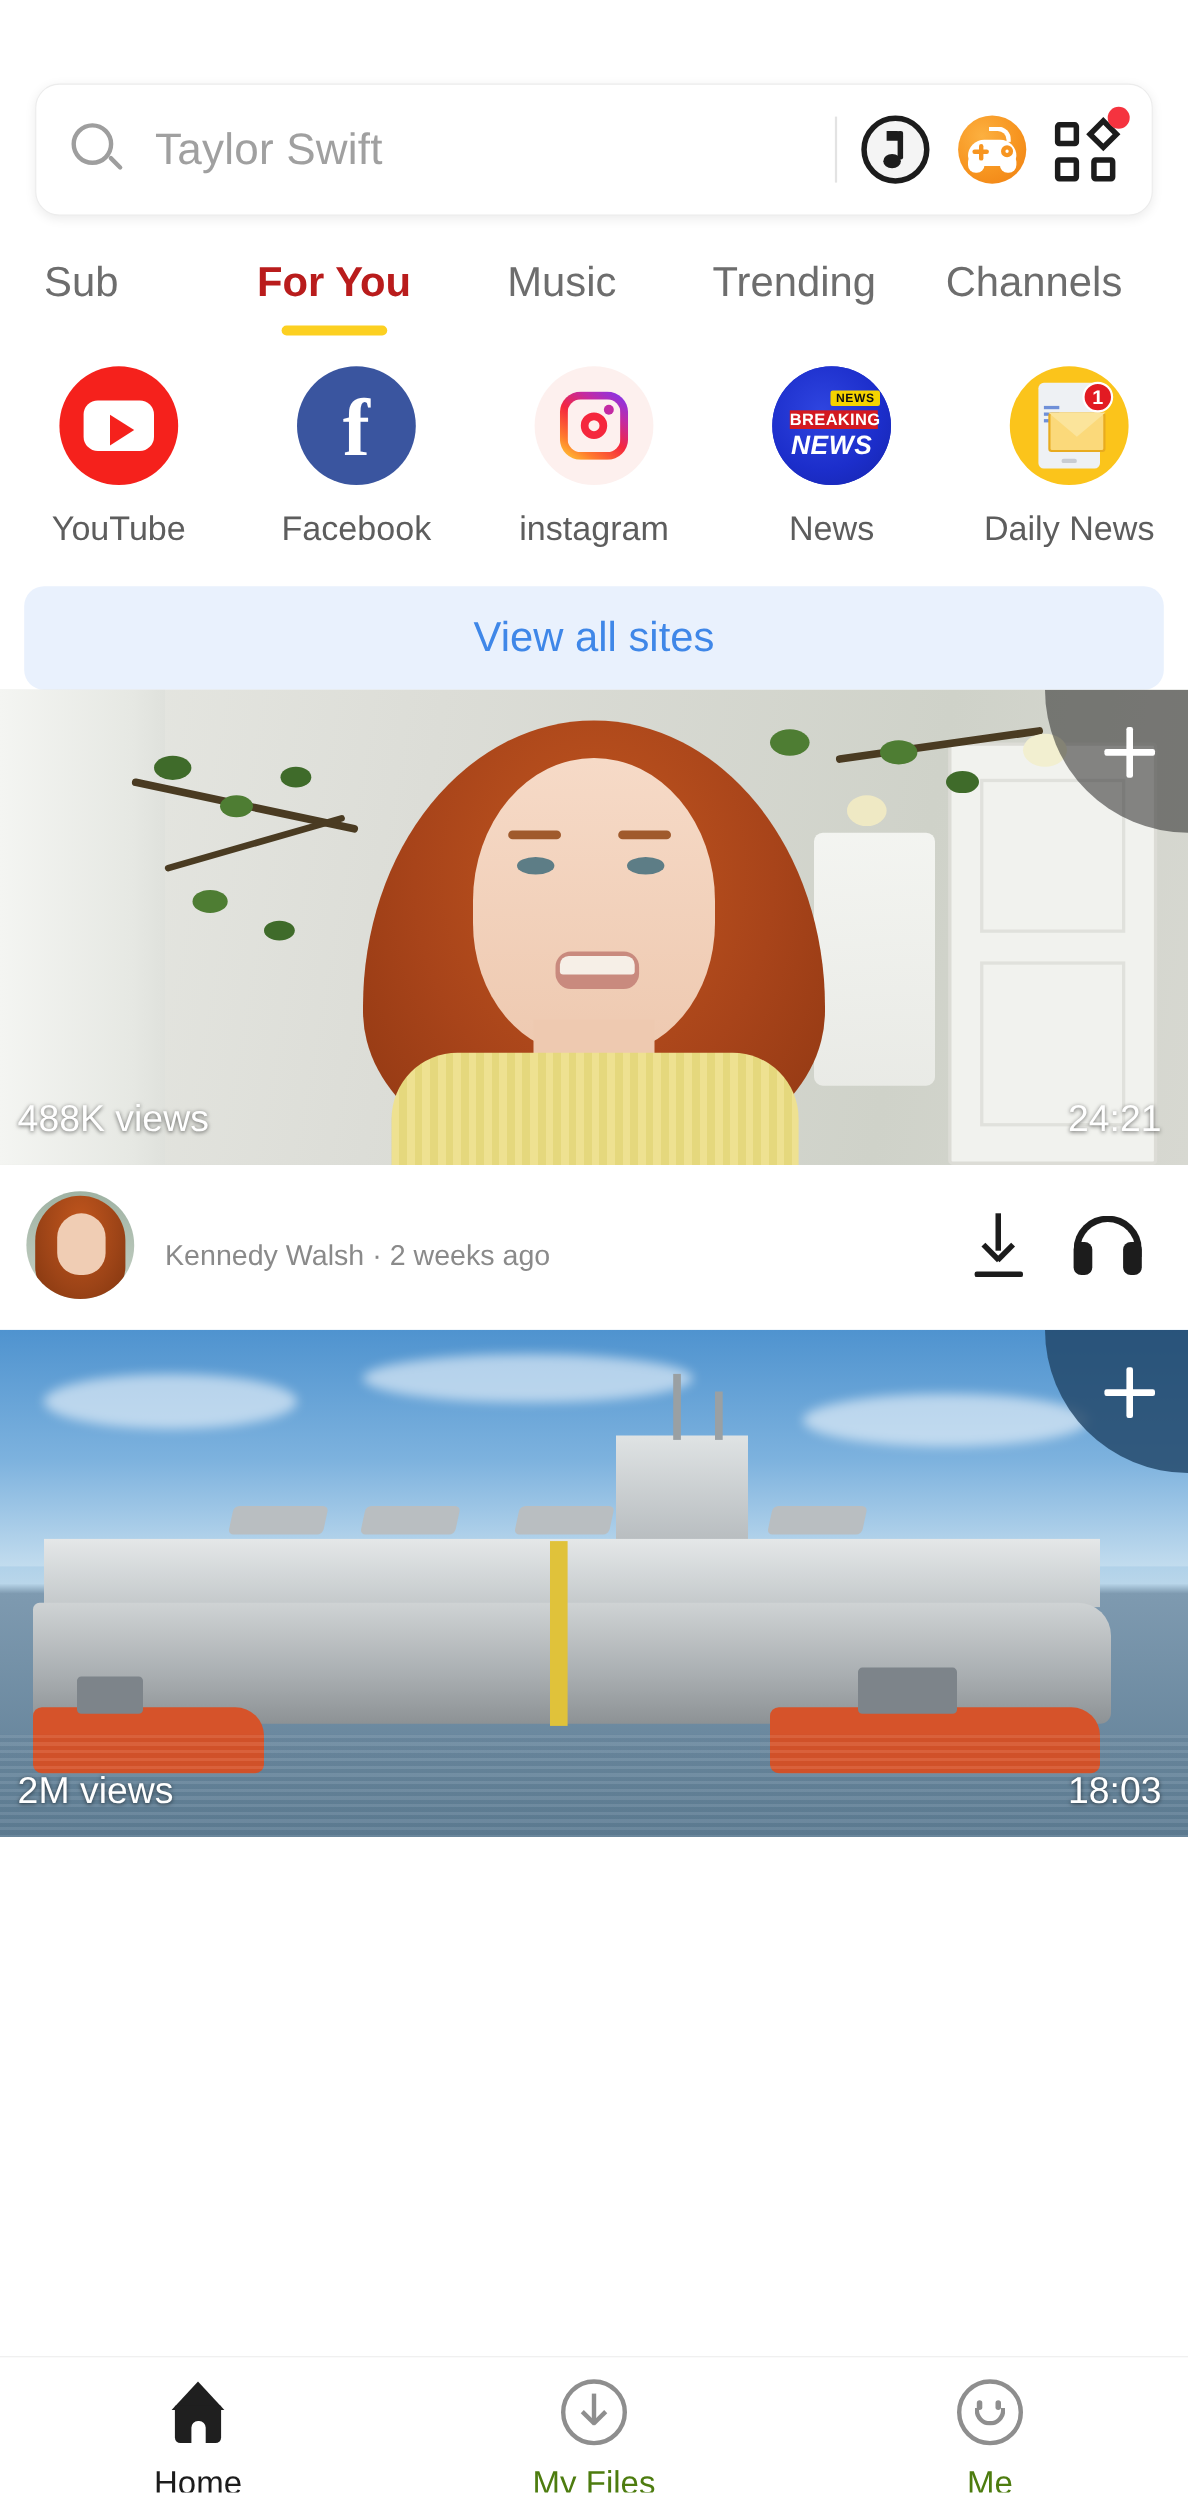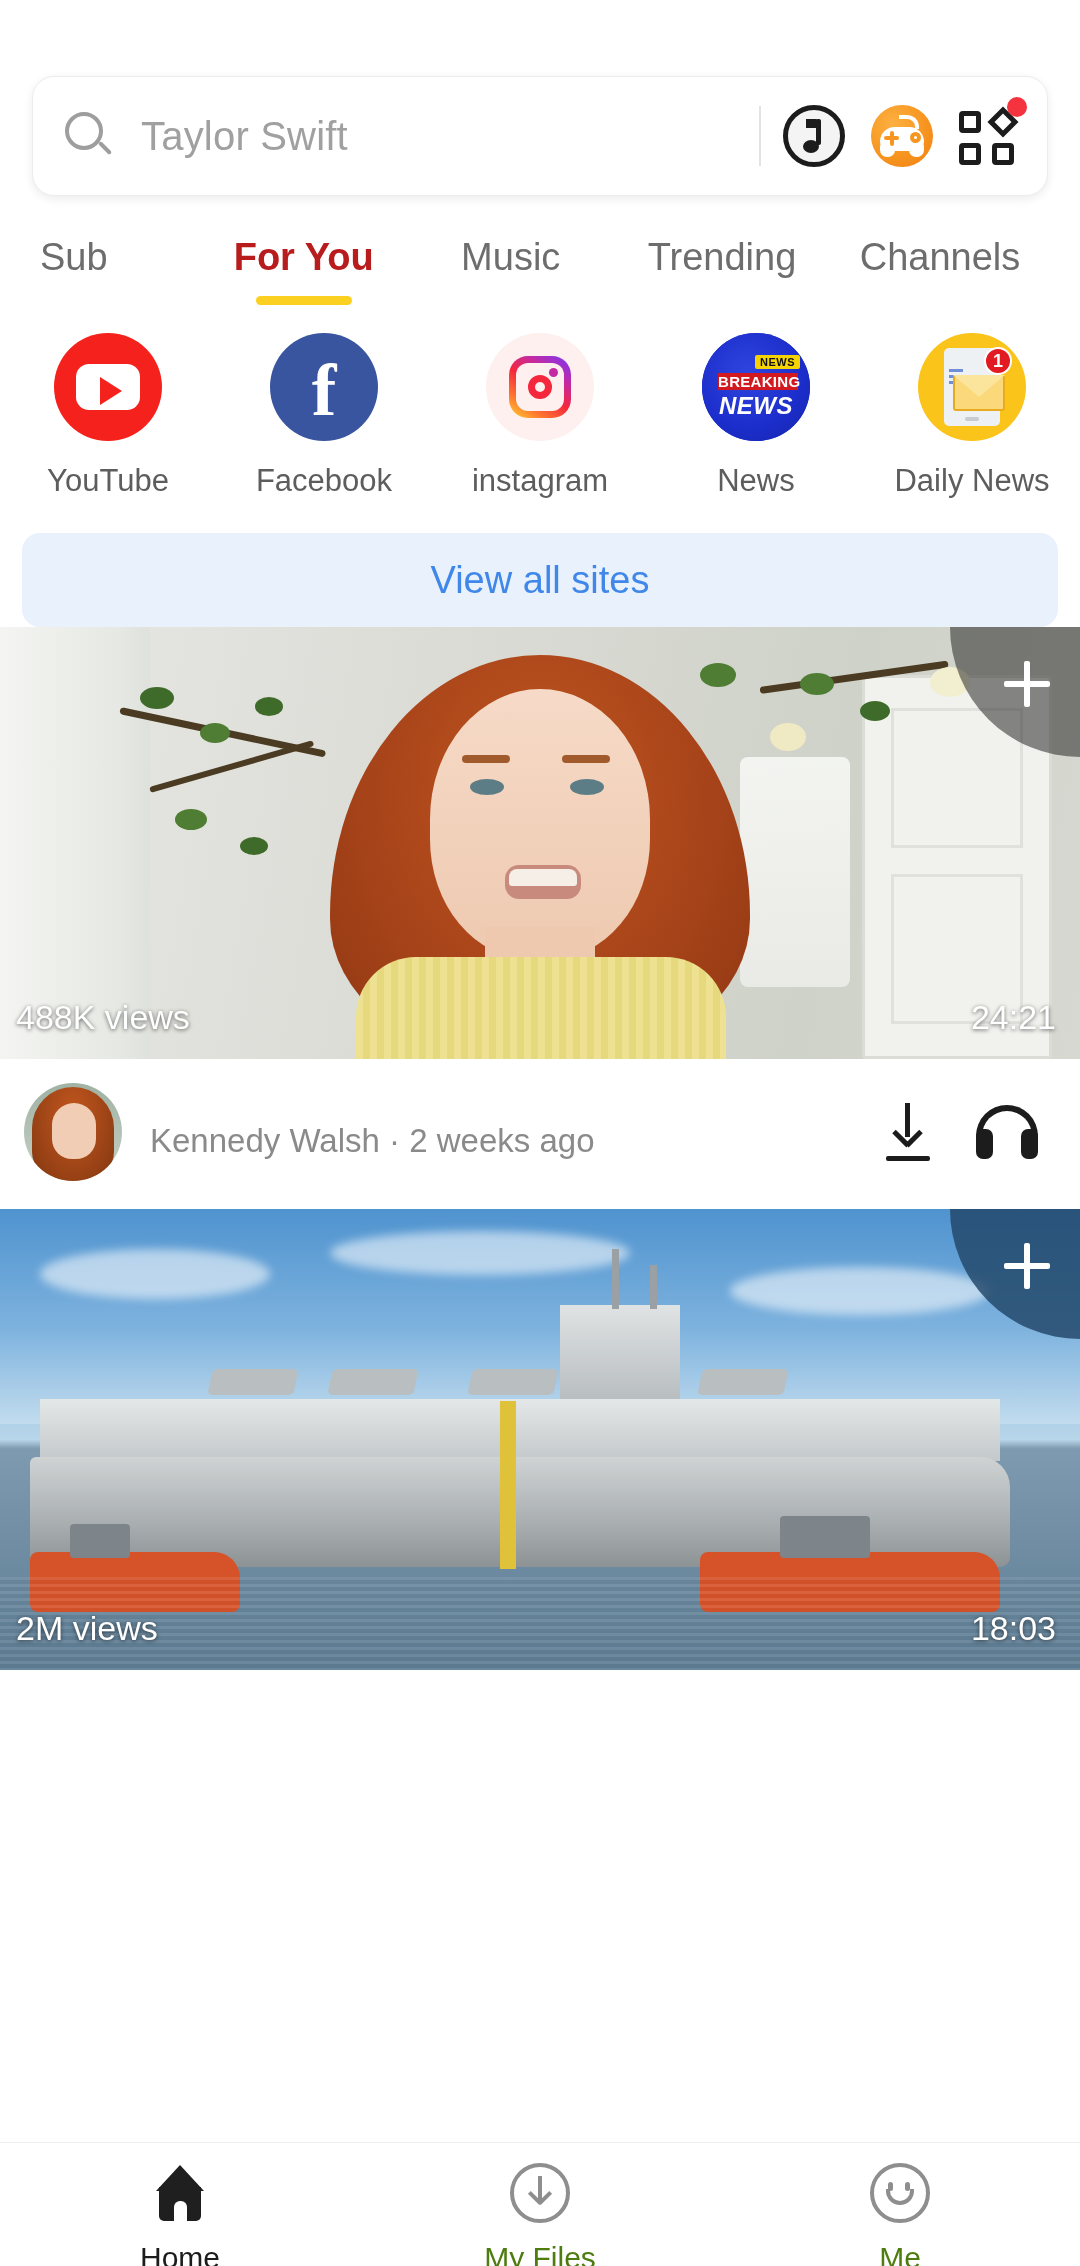--- a/index.html
+++ b/index.html
@@ -212,21 +212,21 @@
   .meta { display:flex; align-items:center; padding: 24px 24px 28px 24px; background:#fff; }
   .avatar { width:98px; height:98px; border-radius:50%; overflow:hidden; position:relative; flex:0 0 auto;
      background: linear-gradient(180deg,#9fb2a3 0%, #c7d2c6 100%); }
   .avatar .hair { position:absolute; left:8px; top:4px; width:82px; height:94px;
      background: radial-gradient(ellipse at 50% 30%, #c2561d 0%, #9d4417 60%, #82360f 100%);
      border-radius: 42px 42px 30px 30px;}
   .avatar .face { position:absolute; left:28px; top:20px; width:44px; height:56px; background:#f0cdb4;
      border-radius: 22px 22px 20px 20px;}
   .meta-text { margin-left: 28px; flex:1 1 auto; min-width:0; }
   .vid-title { font-size: 40px; color:#1c1c1c; line-height:1.2; }
-  .vid-sub { margin-top: 18px; font-size: 33px; color:#8a8a8a; }
+  .vid-sub { margin-top: 18px; font-size: 26px; color:#8a8a8a; }
   .meta-actions { display:flex; align-items:center; gap: 44px; padding-right: 18px;}
   .icon-dl { width:48px; height:58px; position:relative;}
   .icon-dl .shaft { position:absolute; left:21px; top:0; width:5px; height:34px; background:#1c1c1c;}
   .icon-dl .arr { position:absolute; left:10px; top:26px; width:27px; height:16px; }
   .icon-dl .arr:before { content:""; position:absolute; left:0; top:0; width:20px; height:5px; background:#1c1c1c;
      transform: rotate(45deg); transform-origin: left center;}
   .icon-dl .arr:after { content:""; position:absolute; right:0; top:0; width:20px; height:5px; background:#1c1c1c;
      transform: rotate(-45deg); transform-origin: right center;}
   .icon-dl .base { position:absolute; left:2px; bottom:0; width:44px; height:5px; background:#1c1c1c; border-radius:2px;}
   .icon-hp { width:62px; height:54px; position:relative;}

